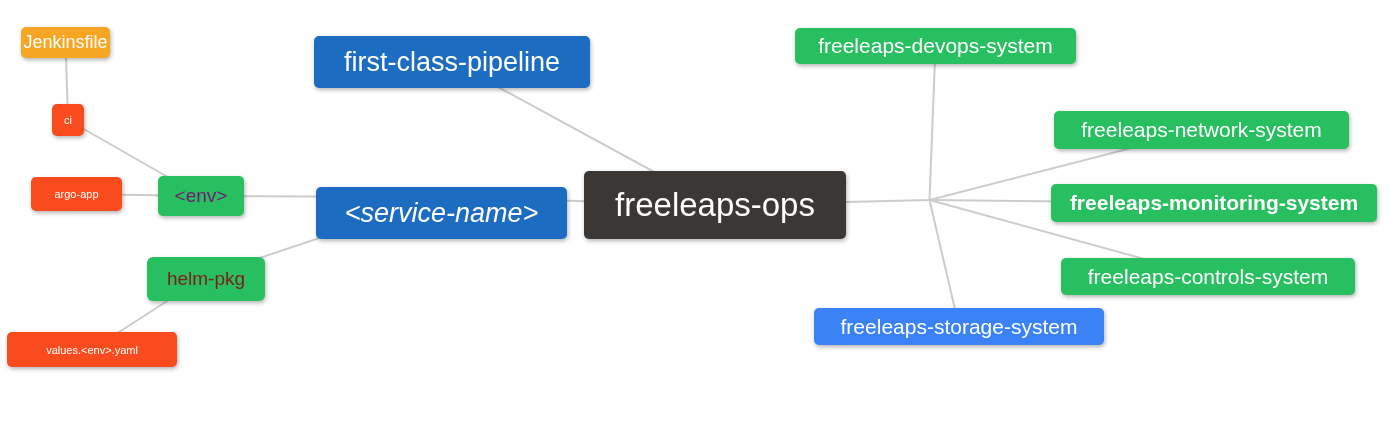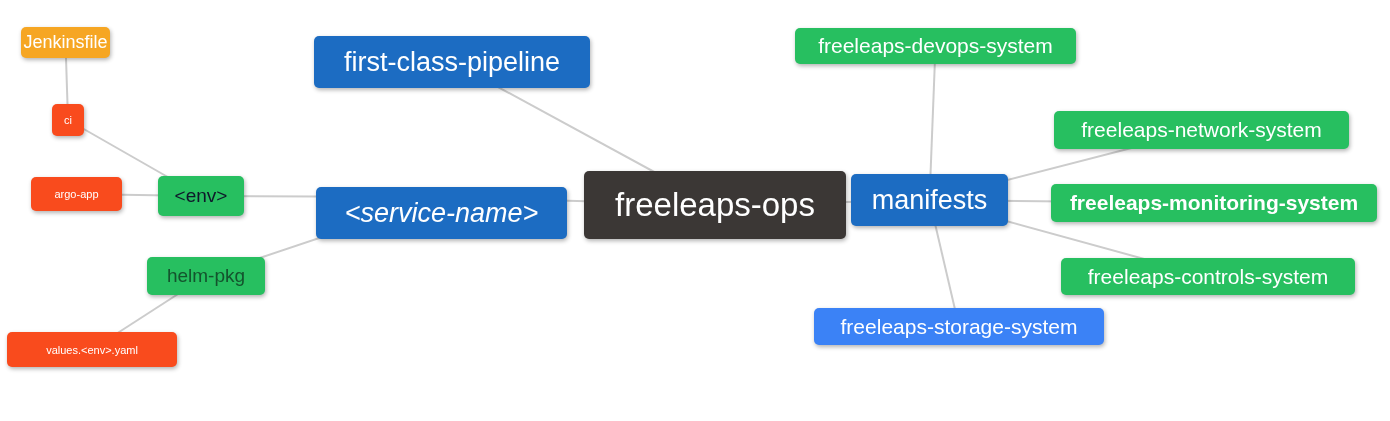--- a/index.html
+++ b/index.html
@@ -59,25 +59,24 @@
       <line x1="929.5" y1="200" x2="935.5" y2="46" stroke="#cccccc" stroke-width="2"></line>
       <line x1="929.5" y1="200" x2="1201.5" y2="130" stroke="#cccccc" stroke-width="2"></line>
       <line x1="929.5" y1="200" x2="1214" y2="203" stroke="#cccccc" stroke-width="2"></line>
       <line x1="929.5" y1="200" x2="1208" y2="276.5" stroke="#cccccc" stroke-width="2"></line>
       <line x1="929.5" y1="200" x2="959" y2="326.5" stroke="#cccccc" stroke-width="2"></line>
     </svg>
 
 <div class="node kind-orange-sm" style="left: 21px; top: 27px; width: 89px; height: 31px; background: rgb(246, 166, 35); color: rgb(255, 255, 255);">Jenkinsfile</div>
     <div class="node kind-red-sm" style="left: 52px; top: 104px; width: 32px; height: 32px; background: rgb(249, 75, 29); color: rgb(255, 255, 255);">ci</div>
     <div class="node kind-red-sm" style="left: 31px; top: 177px; width: 91px; height: 34px; background: rgb(249, 75, 29); color: rgb(255, 255, 255);">argo-app</div>
-    <div class="node kind-green-md" style="left: 158px; top: 176px; width: 86px; height: 40px; background: rgb(39, 191, 96); color: #0f172a;">&lt;env&gt;</div>
-    <div class="node kind-green-md" style="left: 147px; top: 257px; width: 118px; height: 38px; background: rgb(39, 191, 96); color: #14532d;">helm-pkg</div>
+    <div class="node kind-green-md" style="left: 158px; top: 176px; width: 86px; height: 40px; background: rgb(39, 191, 96); color: #701a75;">&lt;env&gt;</div>
+    <div class="node kind-green-md" style="left: 147px; top: 257px; width: 118px; height: 44px; background: rgb(39, 191, 96); color: #7f1d1d; border-radius: 6px;">helm-pkg</div>
     <div class="node kind-red-sm" style="left: 7px; top: 332px; width: 170px; height: 35px; background: rgb(249, 75, 29); color: rgb(255, 255, 255);">values.&lt;env&gt;.yaml</div>
     <div class="node kind-blue-lg" style="left: 314px; top: 36px; width: 276px; height: 52px; background: rgb(28, 108, 194); color: rgb(255, 255, 255);">first-class-pipeline</div>
     <div class="node kind-blue-lg" style="left: 316px; top: 187px; width: 251px; height: 52px; background: rgb(28, 108, 194); color: rgb(255, 255, 255); font-style: italic;">&lt;service-name&gt;</div>
     <div class="node kind-root" style="left: 584px; top: 171px; width: 262px; height: 68px; background: rgb(59, 55, 53); color: rgb(255, 255, 255);">freeleaps-ops</div>
-    <div class="node kind-blue-lg" style="left: 851px; top: 174px; width: 157px; height: 52px; background: rgb(28, 108, 194); color: rgb(255, 255, 255);">manifests</div>
     <div class="node kind-green-sys" style="left: 795px; top: 28px; width: 281px; height: 36px; background: rgb(39, 191, 96); color: rgb(255, 255, 255);">freeleaps-devops-system</div>
     <div class="node kind-green-sys" style="left: 1054px; top: 111px; width: 295px; height: 38px; background: rgb(39, 191, 96); color: rgb(255, 255, 255);">freeleaps-network-system</div>
     <div class="node kind-green-sys" style="left: 1051px; top: 184px; width: 326px; height: 38px; background: rgb(39, 191, 96); color: rgb(255, 255, 255); font-weight: bold;">freeleaps-monitoring-system</div>
     <div class="node kind-green-sys" style="left: 1061px; top: 258px; width: 294px; height: 37px; background: rgb(39, 191, 96); color: rgb(255, 255, 255);">freeleaps-controls-system</div>
     <div class="node kind-green-sys" style="left: 814px; top: 308px; width: 290px; height: 37px; background: #3b82f6; color: rgb(255, 255, 255);">freeleaps-storage-system</div>
   </div>
 
 </body></html>

